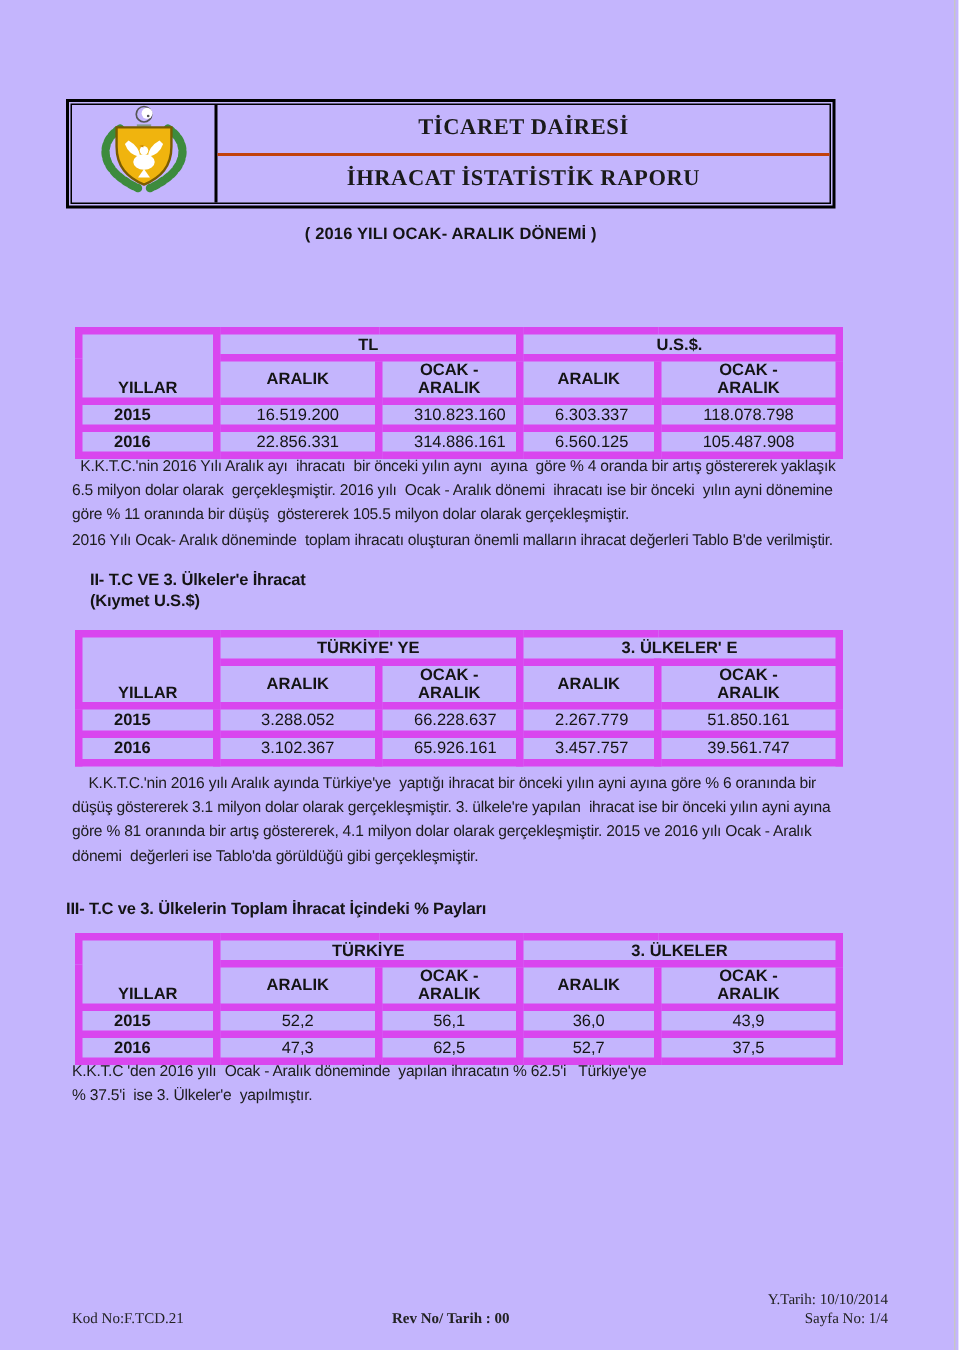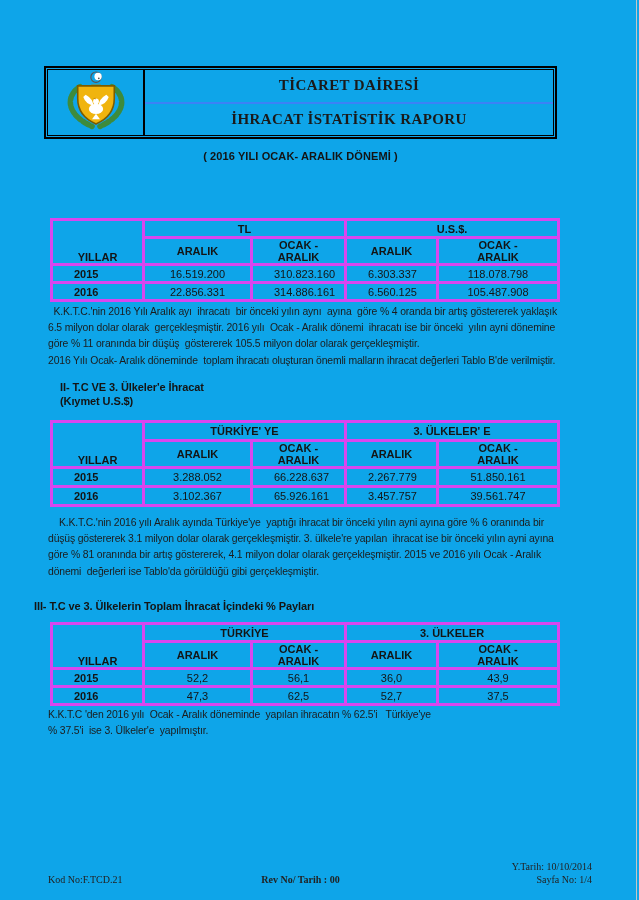--- a/index.html
+++ b/index.html
@@ -1,43 +1,43 @@
 <!DOCTYPE html>
 <html><head>
 <meta charset="utf-8">
 <style>
   html,body { margin:0; padding:0; background:#fff; }
   .page {
-    position:relative; width:639px; height:900px; background:#0ea5e9;
+    position:relative; width:639px; height:900px; background:#c4b5fd;
     font-family:"Liberation Sans", sans-serif; color:#141414; overflow:hidden;
   }
   .page-edge-line { position:absolute; left:636px; top:0; width:1px; height:900px; background:#c6c6c6; }
 
   
   .header-box { position:absolute; left:44px; top:66px; width:513px; height:73px;
     border:2px solid #000; padding:1px; box-sizing:border-box; }
   .header-inner { border:1px solid #000; height:100%; box-sizing:border-box; display:flex; }
   .logo-cell { width:97px; border-right:2px solid #000; display:flex; align-items:center; justify-content:center; box-sizing:border-box; }
   .title-cell { flex:1; display:flex; flex-direction:column; }
   .title-row { flex:1; display:flex; align-items:center; justify-content:center;
     font-family:"Liberation Serif", serif; font-weight:bold; font-size:15px; letter-spacing:.4px; color:#1a1a1a; }
-  .title-row.second { border-top:2px solid #3b82f6; }
+  .title-row.second { border-top:2px solid #c2410c; }
 
   
   .subtitle { position:absolute; left:44px; top:150px; width:513px; text-align:center;
     font-weight:bold; font-size:11px; letter-spacing:.1px; }
   .sec-heading { position:absolute; font-weight:bold; font-size:11px; line-height:13.5px; letter-spacing:-.1px; }
   .sec-a-heading { left:48px; top:179px; }
   .sec-b-heading { left:48px; top:381px;margin-left:12px; }
-  .sec-c-heading { left:34px; top:600px; }
+  .sec-c-heading { left:44px; top:600px; }
 
   
   table.rpt { position:absolute; border-collapse:collapse; table-layout:fixed; width:507px;
     border:2px solid #000; }
-  table.rpt th, table.rpt td { border:3px solid #d946ef; font-size:11px; padding:0 21px;
+  table.rpt th, table.rpt td { border:5px solid #d946ef; font-size:11px; padding:0 21px;
     box-sizing:border-box; overflow:hidden; }
   table.rpt th { font-weight:bold; text-align:center; }
   table.rpt tr { height:18px; }
   table.rpt-b tr { height:19px; }
   td.year { font-weight:bold; text-align:left; padding-left:2px; }
   td.num { text-align:center; }
   td.ctr { text-align:center;margin-top:15px; }
   th.years-hd { vertical-align:bottom; padding-bottom:2px; }
   .table-a { left:50px; top:218px; }
   .table-b { left:50px; top:420px; }

